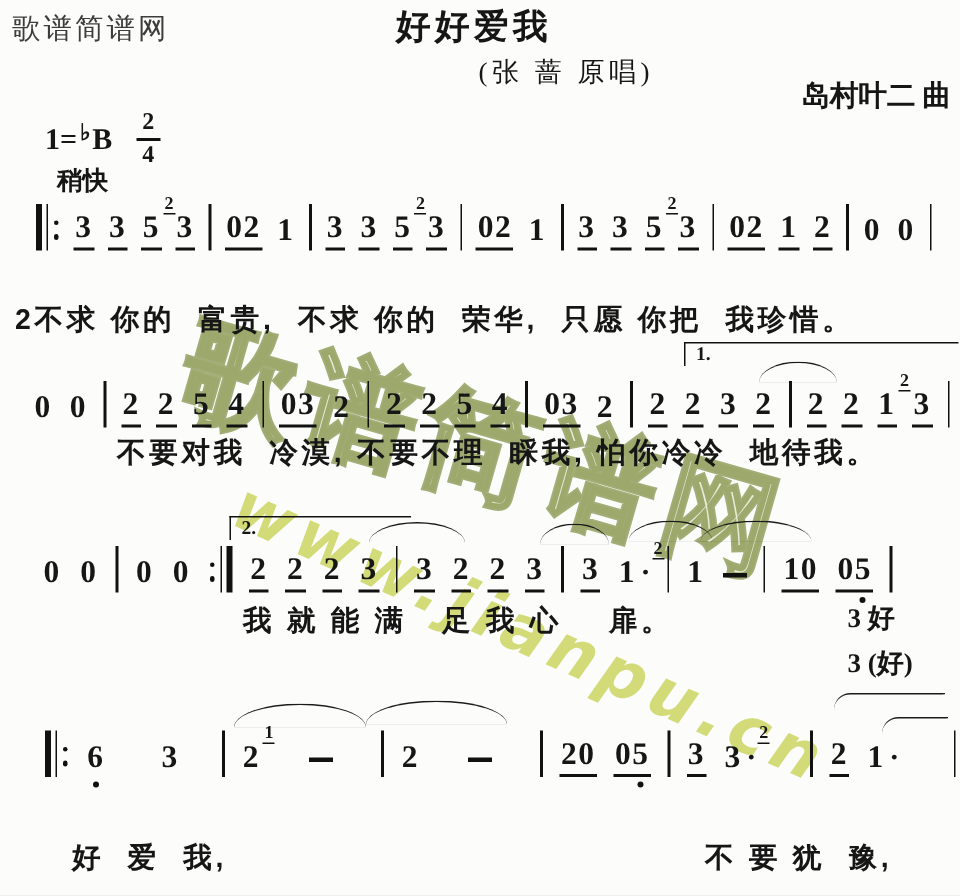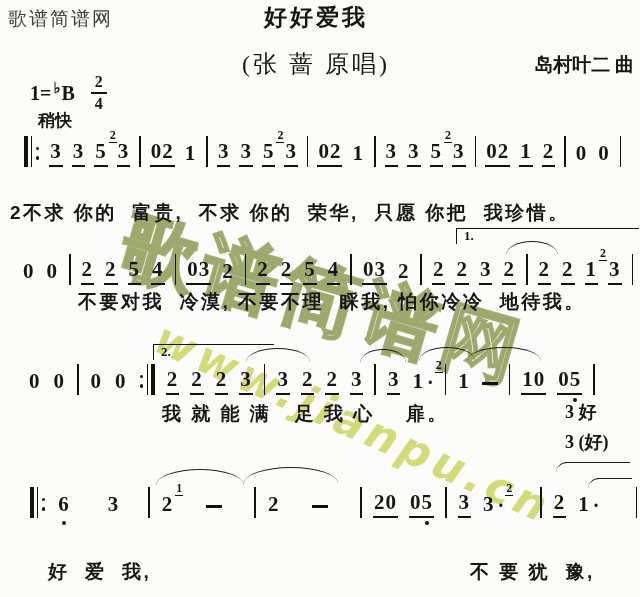--- a/index.html
+++ b/index.html
@@ -3,22 +3,22 @@
 <meta charset="utf-8">
 <style>
   html,body{margin:0;padding:0;background:#e8e8e8;}
   .page{position:relative;width:640px;height:597px;background:#fcfcfa;overflow:hidden;
         font-family:"Liberation Serif",serif;color:#161616;}
   
   .site-label{position:absolute;left:8px;top:6px;font-size:19px;letter-spacing:2px;
               color:#3d3d3d;font-family:"Liberation Sans",sans-serif;}
   .title{position:absolute;left:196px;top:2px;width:240px;text-align:center;
          font-size:23px;font-weight:700;letter-spacing:3px;}
-  .subtitle{position:absolute;left:196px;top:48px;width:240px;text-align:center;
-            font-size:24px;letter-spacing:3px;}
+  .subtitle{position:absolute;left:196px;top:36px;width:240px;text-align:right;
+            font-size:18px;letter-spacing:3px;}
   .credits{position:absolute;right:6px;top:50px;text-align:right;font-size:19px;
            font-weight:600;line-height:30px;}
   .keyrow{position:absolute;left:30px;top:74px;font-size:20px;font-weight:700;
           display:flex;align-items:center;}
   .keyrow sup{font-size:15px;margin:0 1px 10px 2px;}
   .timesig{display:inline-flex;flex-direction:column;align-items:center;margin-left:16px;
            font-size:16px;line-height:1;font-weight:700;}
   .timesig .num{border-bottom:2px solid #111;padding:0 4px 2px;}
   .timesig .den{padding-top:2px;}
   .tempo{position:absolute;left:38px;top:109px;font-size:17px;font-weight:700;

